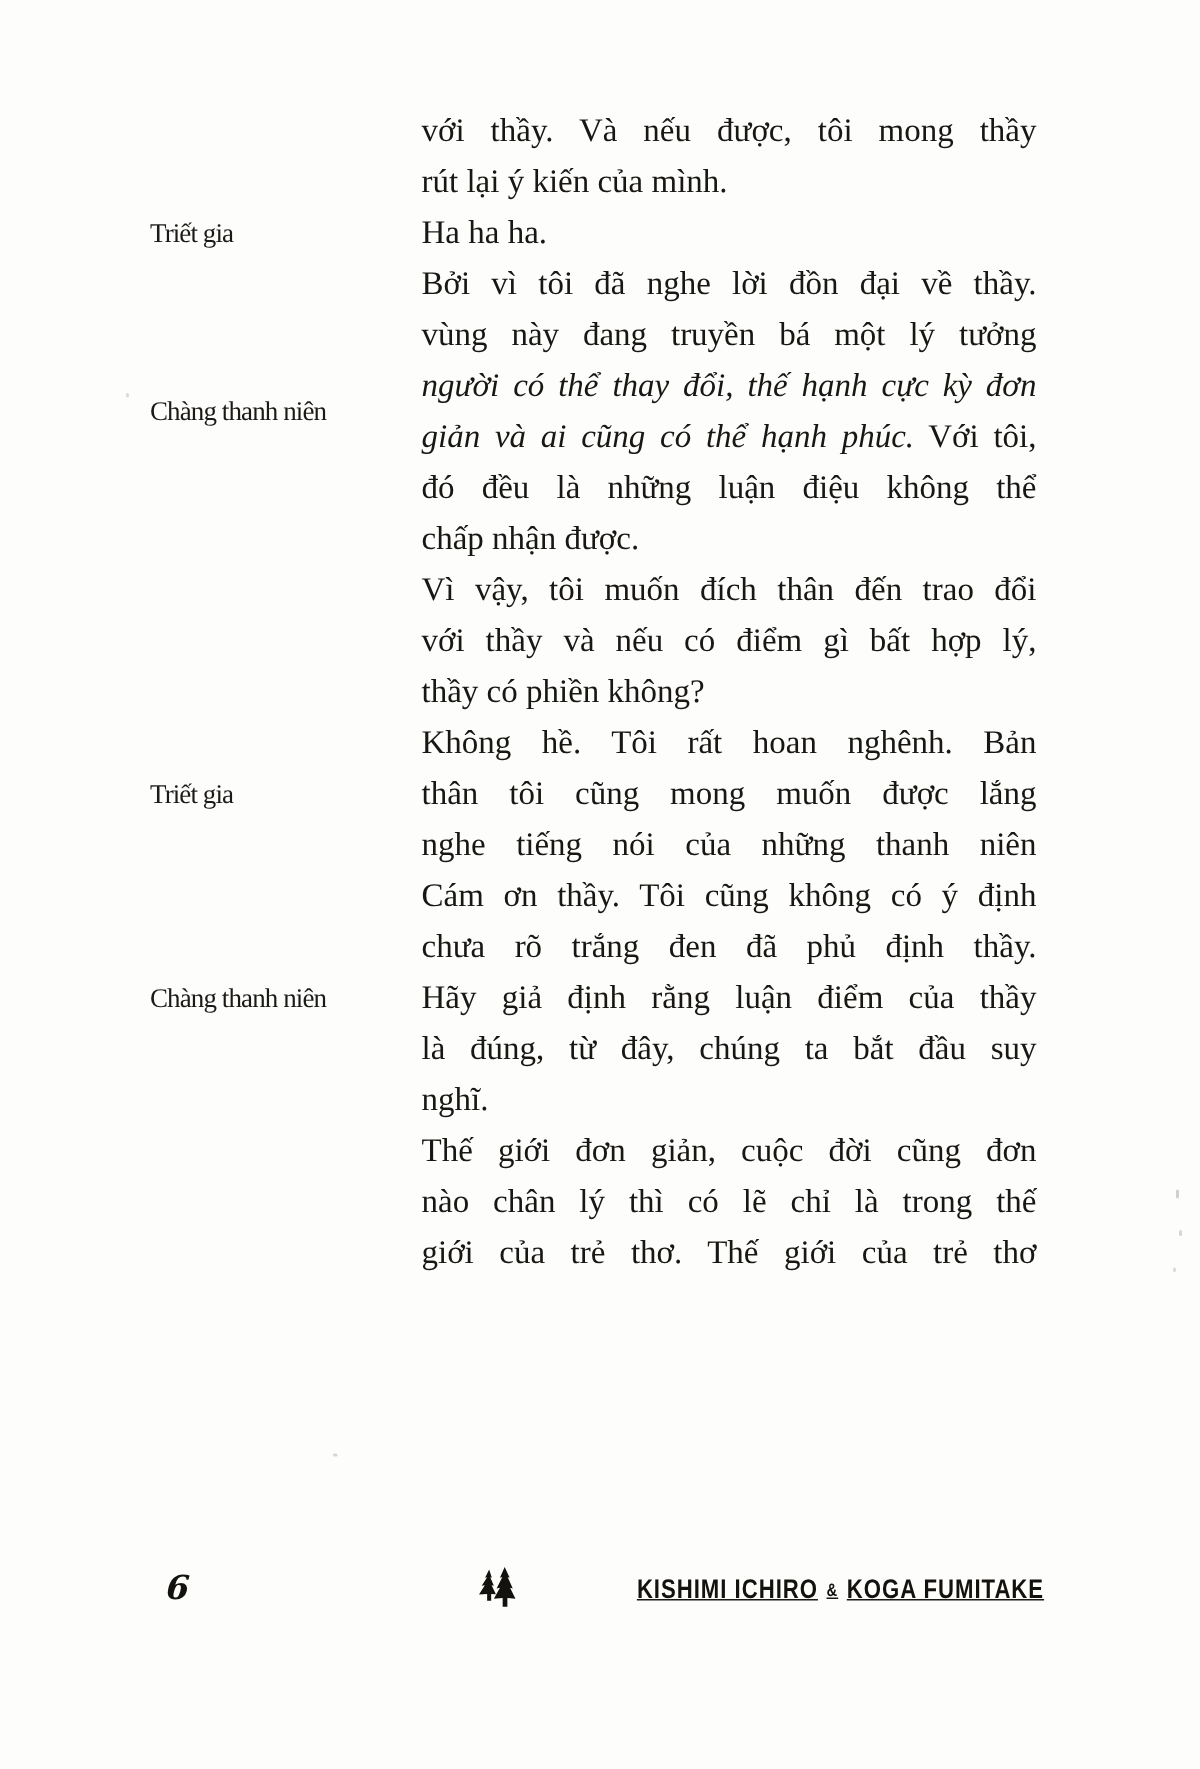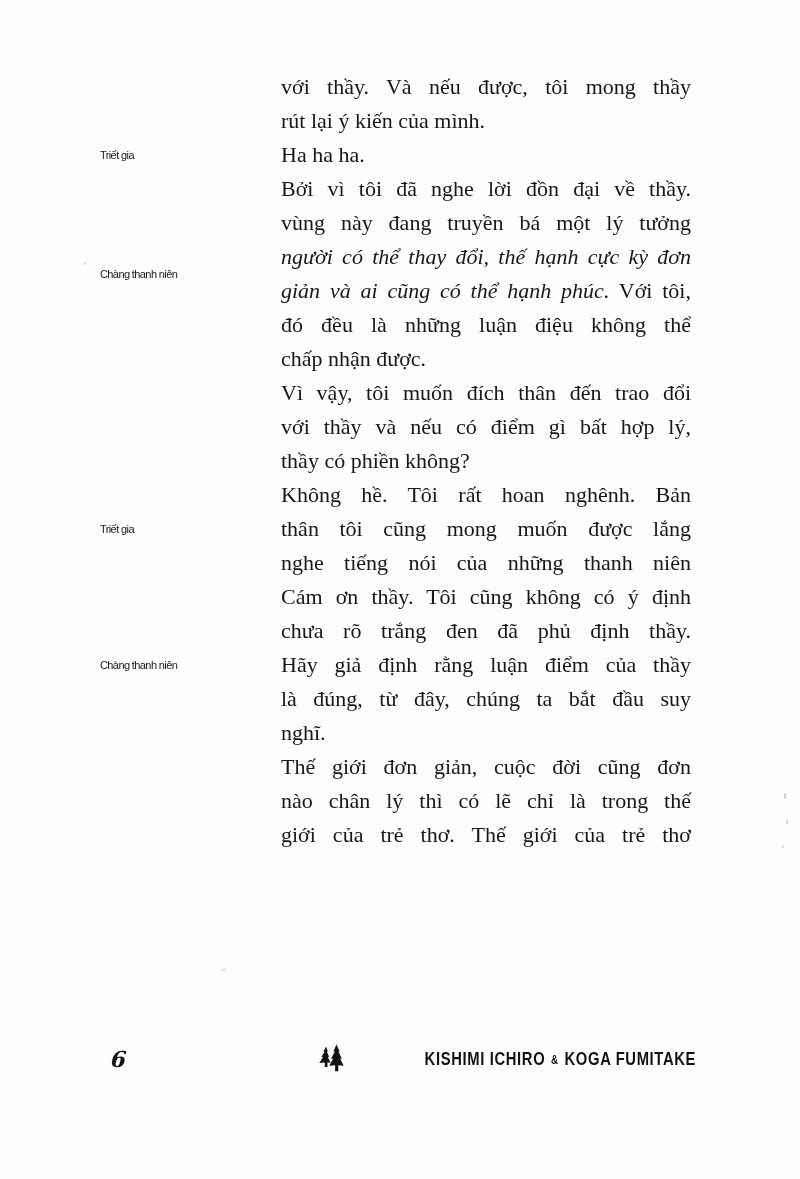--- a/index.html
+++ b/index.html
@@ -5,40 +5,40 @@
   html,body{margin:0;padding:0;background:#ffffff;}
   .page{
     position:relative;width:800px;height:1179px;margin:0 auto;
     background:#fdfdfb;color:#1b1916;overflow:hidden;
     font-family:"Liberation Serif","DejaVu Serif",serif;
   }
   .dialogue{position:absolute;top:70px;left:100px;width:592px;}
   .entry{display:flex;align-items:center;}
   .speaker{
     flex:0 0 181px;max-width:181px;
-    font-family:Liberation Sans, sans-serif;
-    font-size:11px;line-height:34px;letter-spacing:-0.6px;
+    font-family:Liberation Serif, serif;
+    font-size:18px;line-height:34px;letter-spacing:-0.6px;
     white-space:nowrap;color:#1c1a17;
   }
   .lines{width:410px;flex:0 0 410px;}
   .line{
     font-size:22px;line-height:34px;color:#191714;
     text-align:left;text-align-last:left;
   }
   .line.just{text-align:justify;text-align-last:justify;text-justify:inter-word;}
   .it{font-style:italic;}
   .footer{position:absolute;left:0;top:1042px;width:800px;height:40px;}
   .pagenum{
     position:absolute;left:111px;top:4px;
     font-family:"DejaVu Serif",serif;font-weight:700;font-style:italic;
     font-size:22px;color:#14120f;transform:skewX(-4deg);
   }
   .credit{
     position:absolute;right:104px;top:2px;
-    display:flex;align-items:center;gap:20px;
+    display:flex;align-items:center;gap:20px;text-decoration:underline;
   }
   .credit .logo{display:block;}
   .authors{
     display:flex;align-items:baseline;gap:7px;white-space:nowrap;
     font-family:"Liberation Sans","DejaVu Sans",sans-serif;font-weight:700;
     font-size:18px;letter-spacing:0.8px;color:#14120f;
     transform:scaleX(0.82);transform-origin:right center;
   }
   .authors .amp{font-size:12px;font-weight:700;position:relative;top:-1px;}
   .speck{position:absolute;background:#9a9a96;border-radius:1px;}

